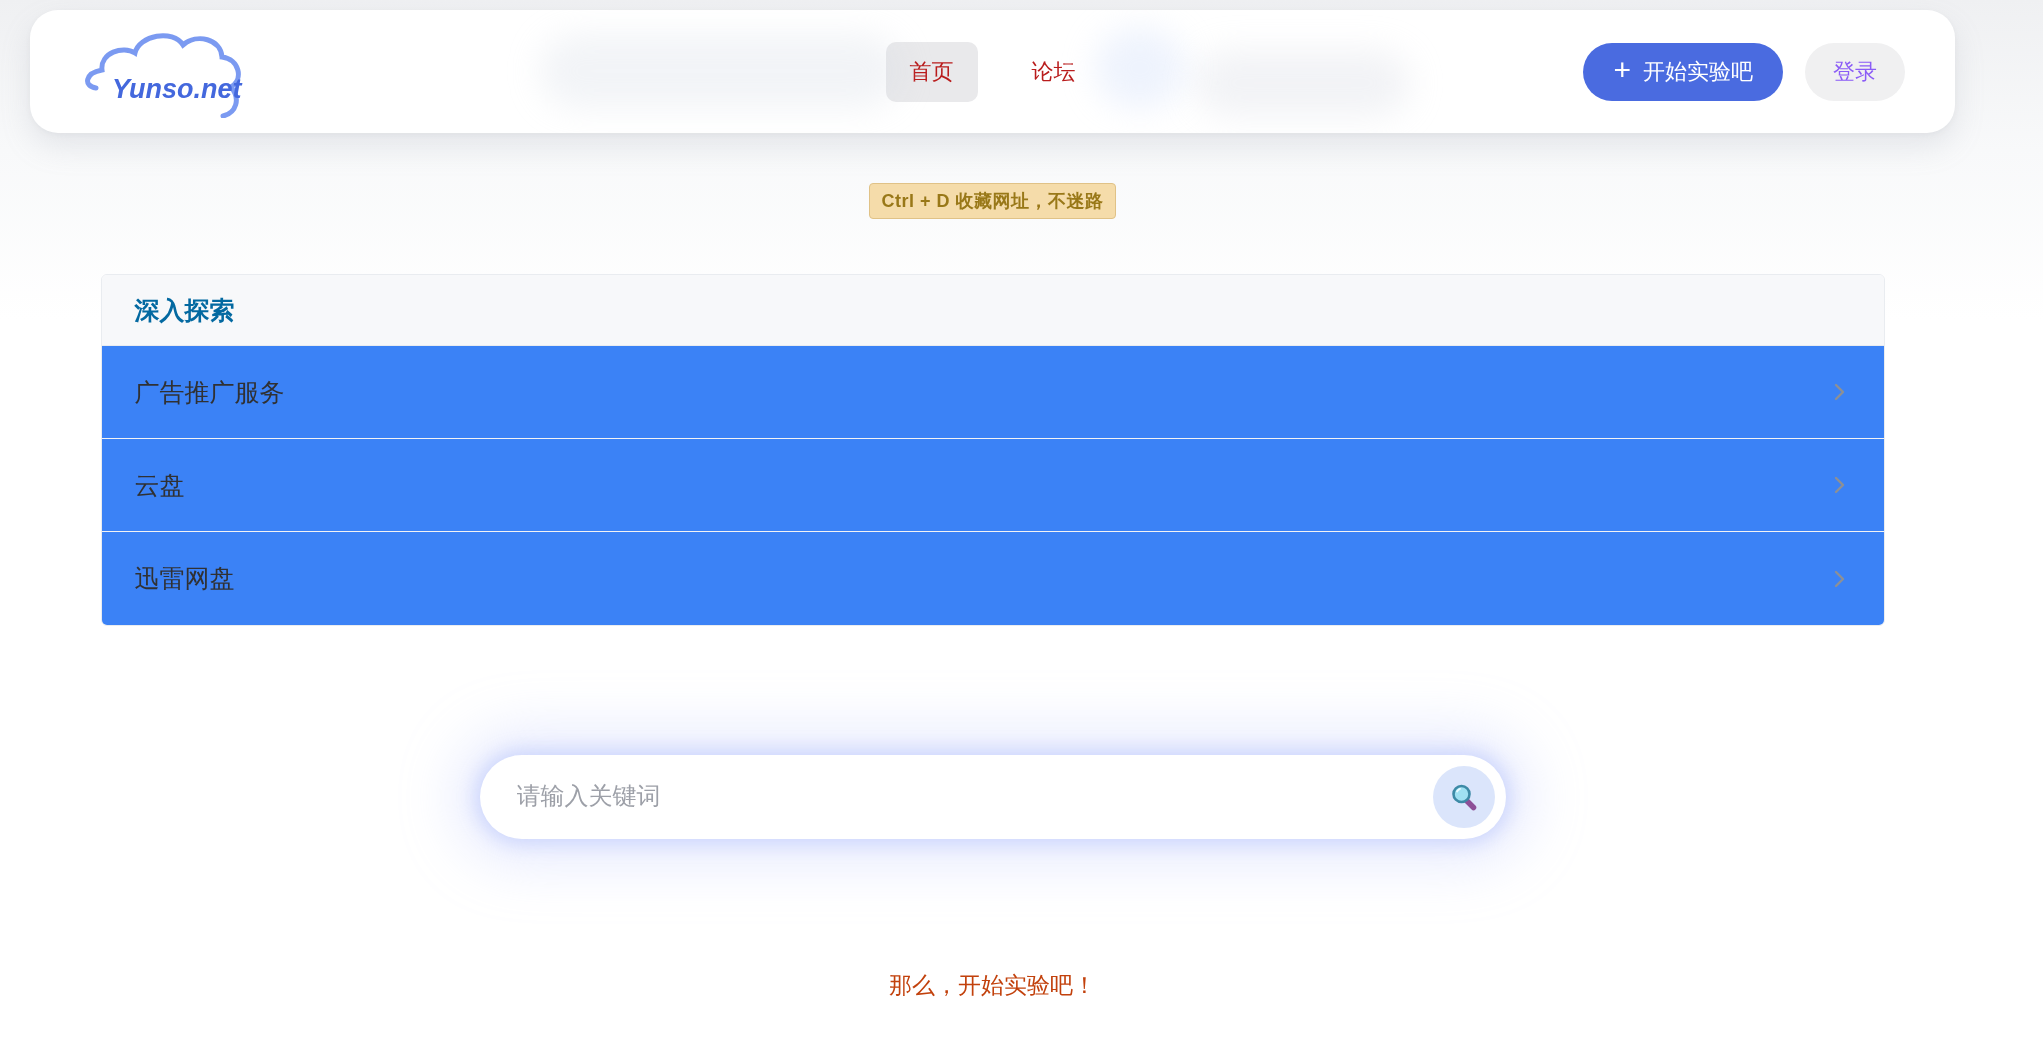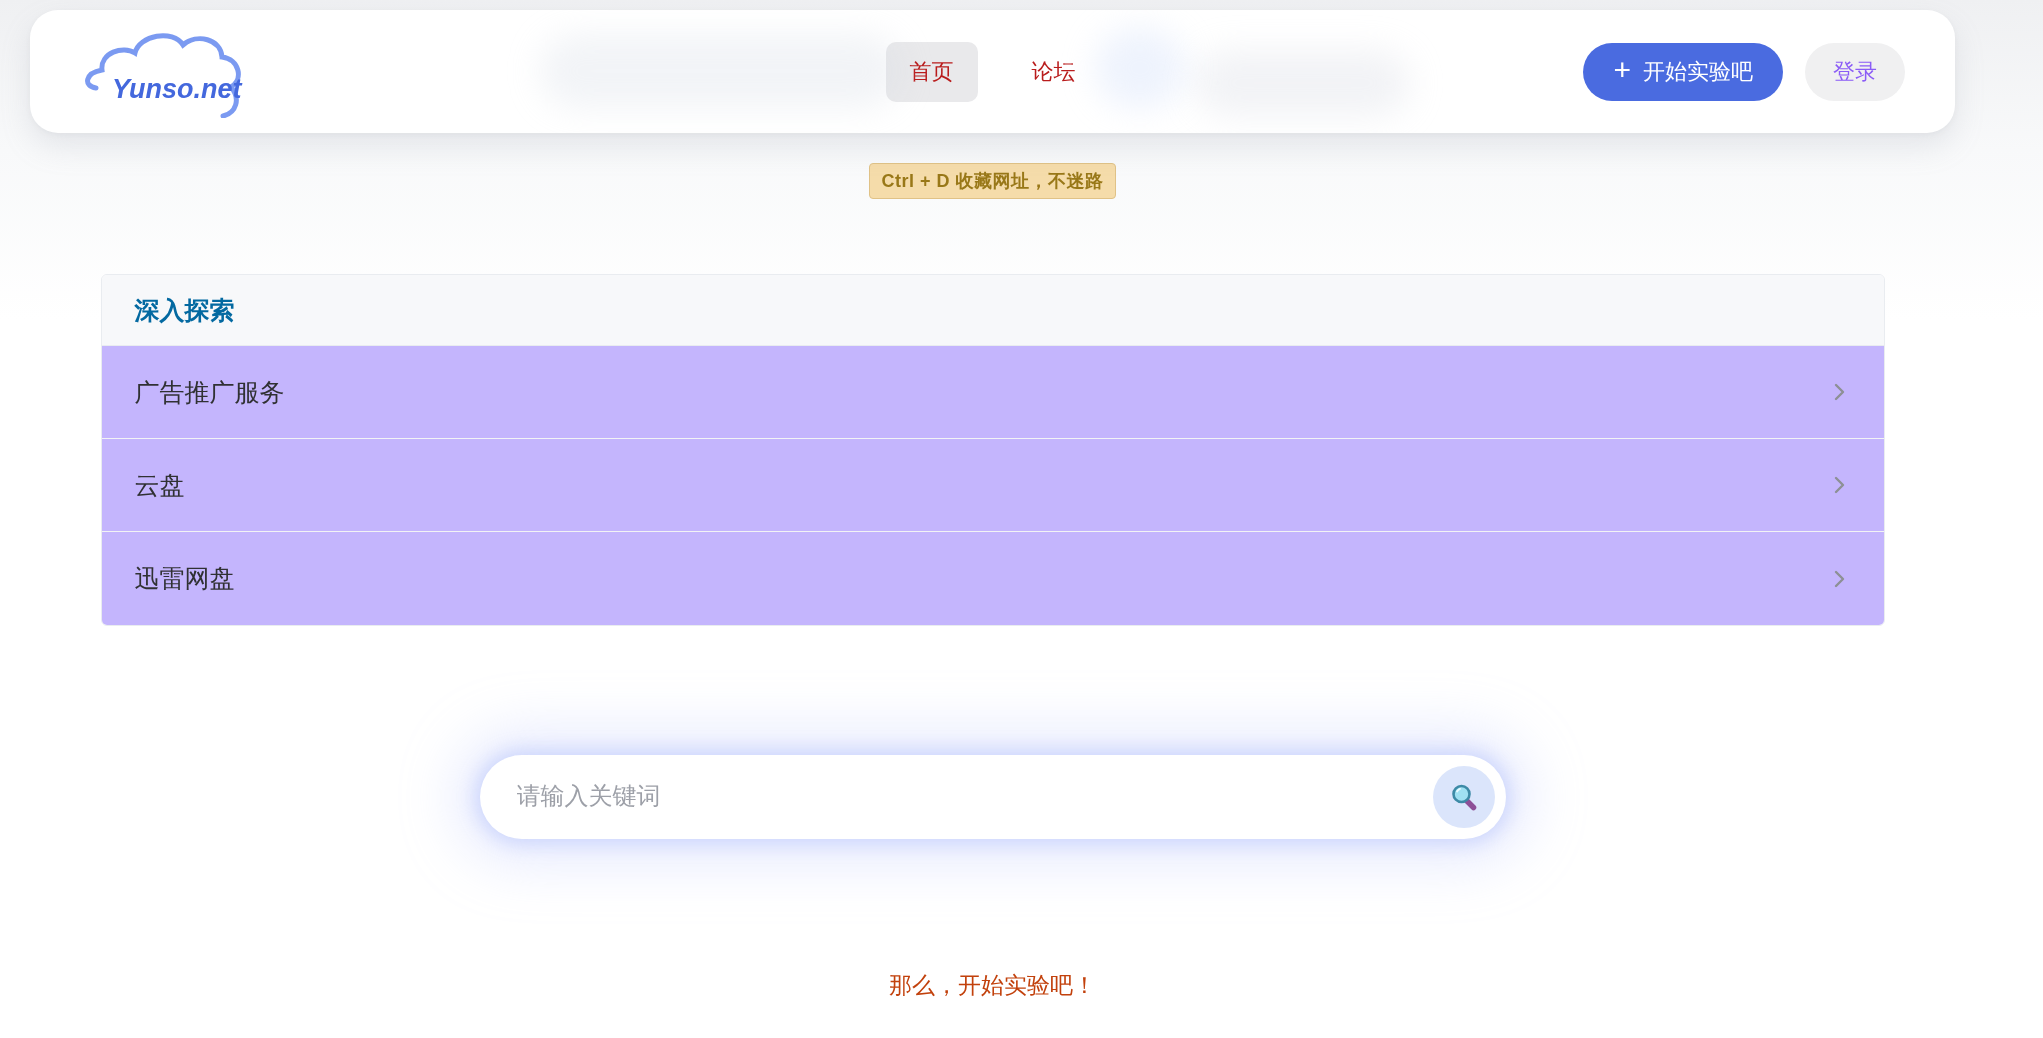--- a/index.html
+++ b/index.html
@@ -51,40 +51,40 @@
     border: none; border-radius: 999px; height: 58px; padding: 0 28px;
     cursor: pointer; white-space: nowrap;
   }
 
   
   .badge-row { text-align: center; height: 36px; }
   .badge {
     display: inline-block;
     background: #f5dcaa; border: 1px solid #e0c287; border-radius: 4px;
     color: #997818; font-weight: bold; font-size: 18px;
-    padding: 5px 11px; letter-spacing: 0.5px;
+    padding: 5px 11px; letter-spacing: 0.5px; margin-top: 20px;
   }
 
   
   .card {
     width: 1784px; margin: 75px auto 0;
     background: #ffffff; border: 1px solid #e9ecf0; border-radius: 6px;
     overflow: hidden;
   }
   .card-header {
     background: #f7f8fa; border-bottom: 1px solid #e9ecf0;
     height: 71px; line-height: 71px; padding: 0 33px;
     font-size: 25px; font-weight: bold; color: #0369a1;
   }
   .card-row {
     height: 93px; padding: 0 33px;
     display: flex; align-items: center; justify-content: space-between;
     font-size: 25px; color: #303133;
     border-bottom: 1px solid #f2f3f5; cursor: pointer;
-    background: #c4b5fd;
+    background: #3b82f6;
   }
   .card-row:last-child { border-bottom: none; }
   .chevron { display: flex; align-items: center; }
 
   
   .search-wrap { margin-top: 129px; display: flex; justify-content: center; }
   .search-pill {
     width: 1026px; height: 84px;
     background: #ffffff; border-radius: 42px;
     display: flex; align-items: center;

